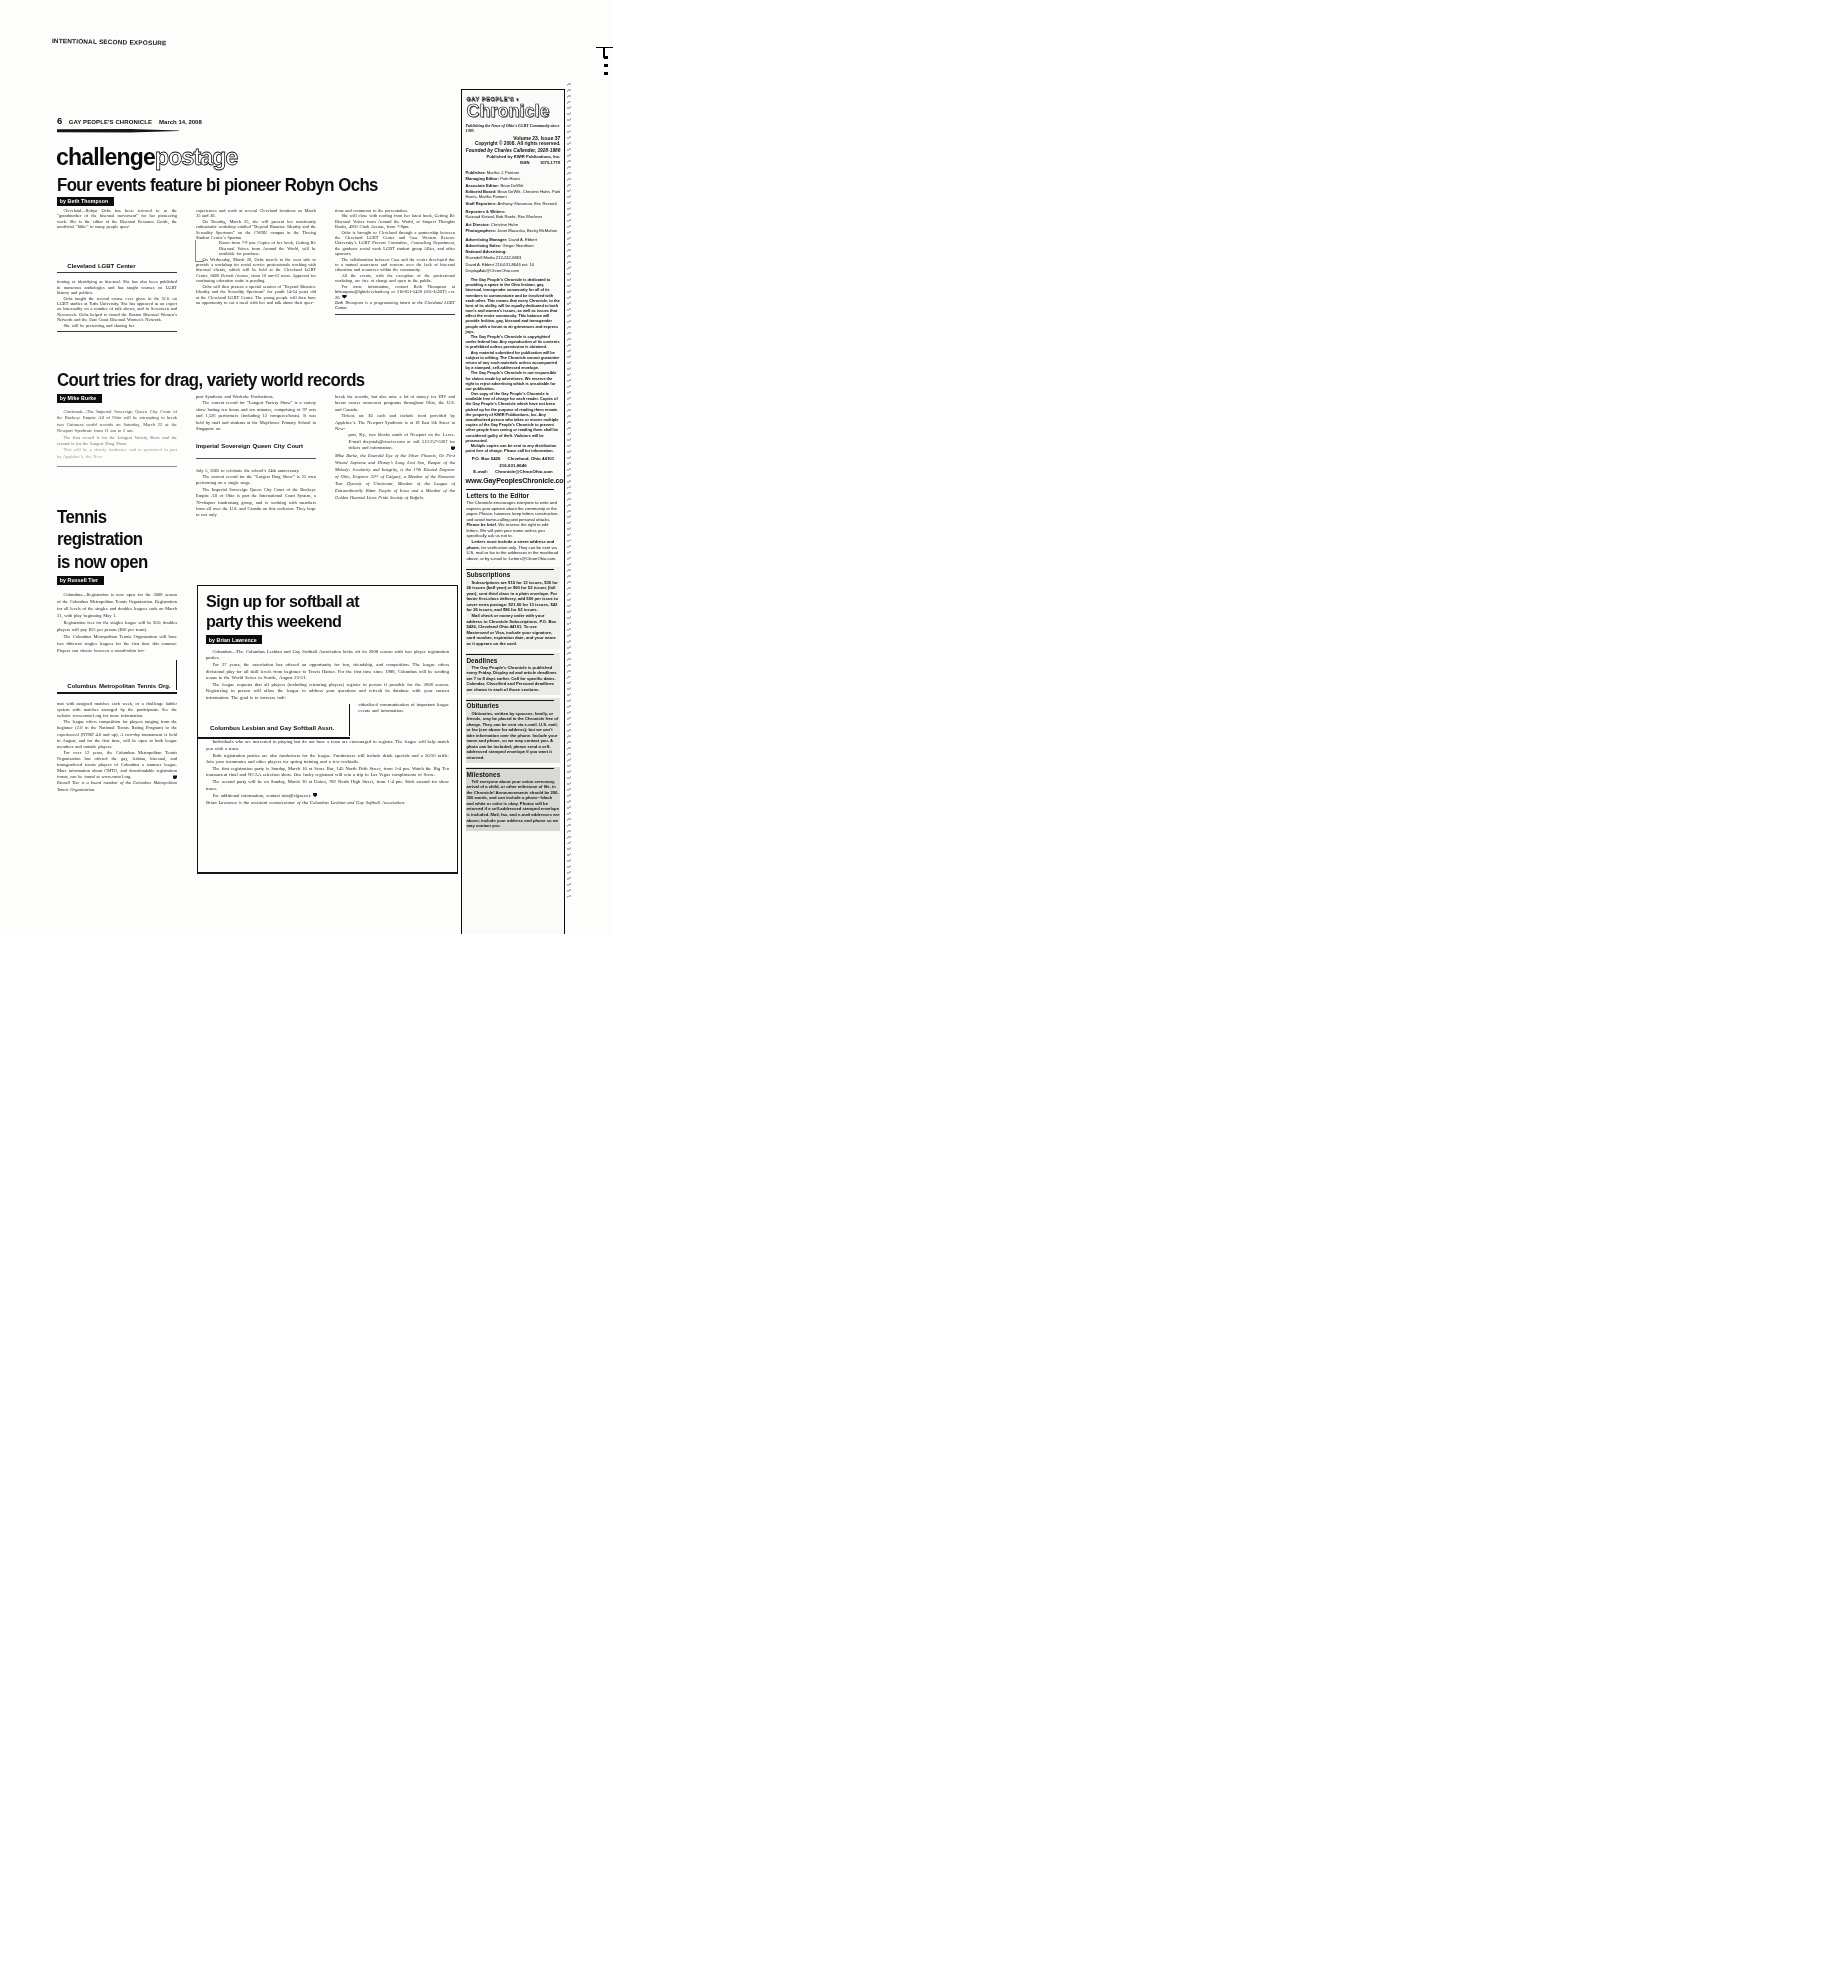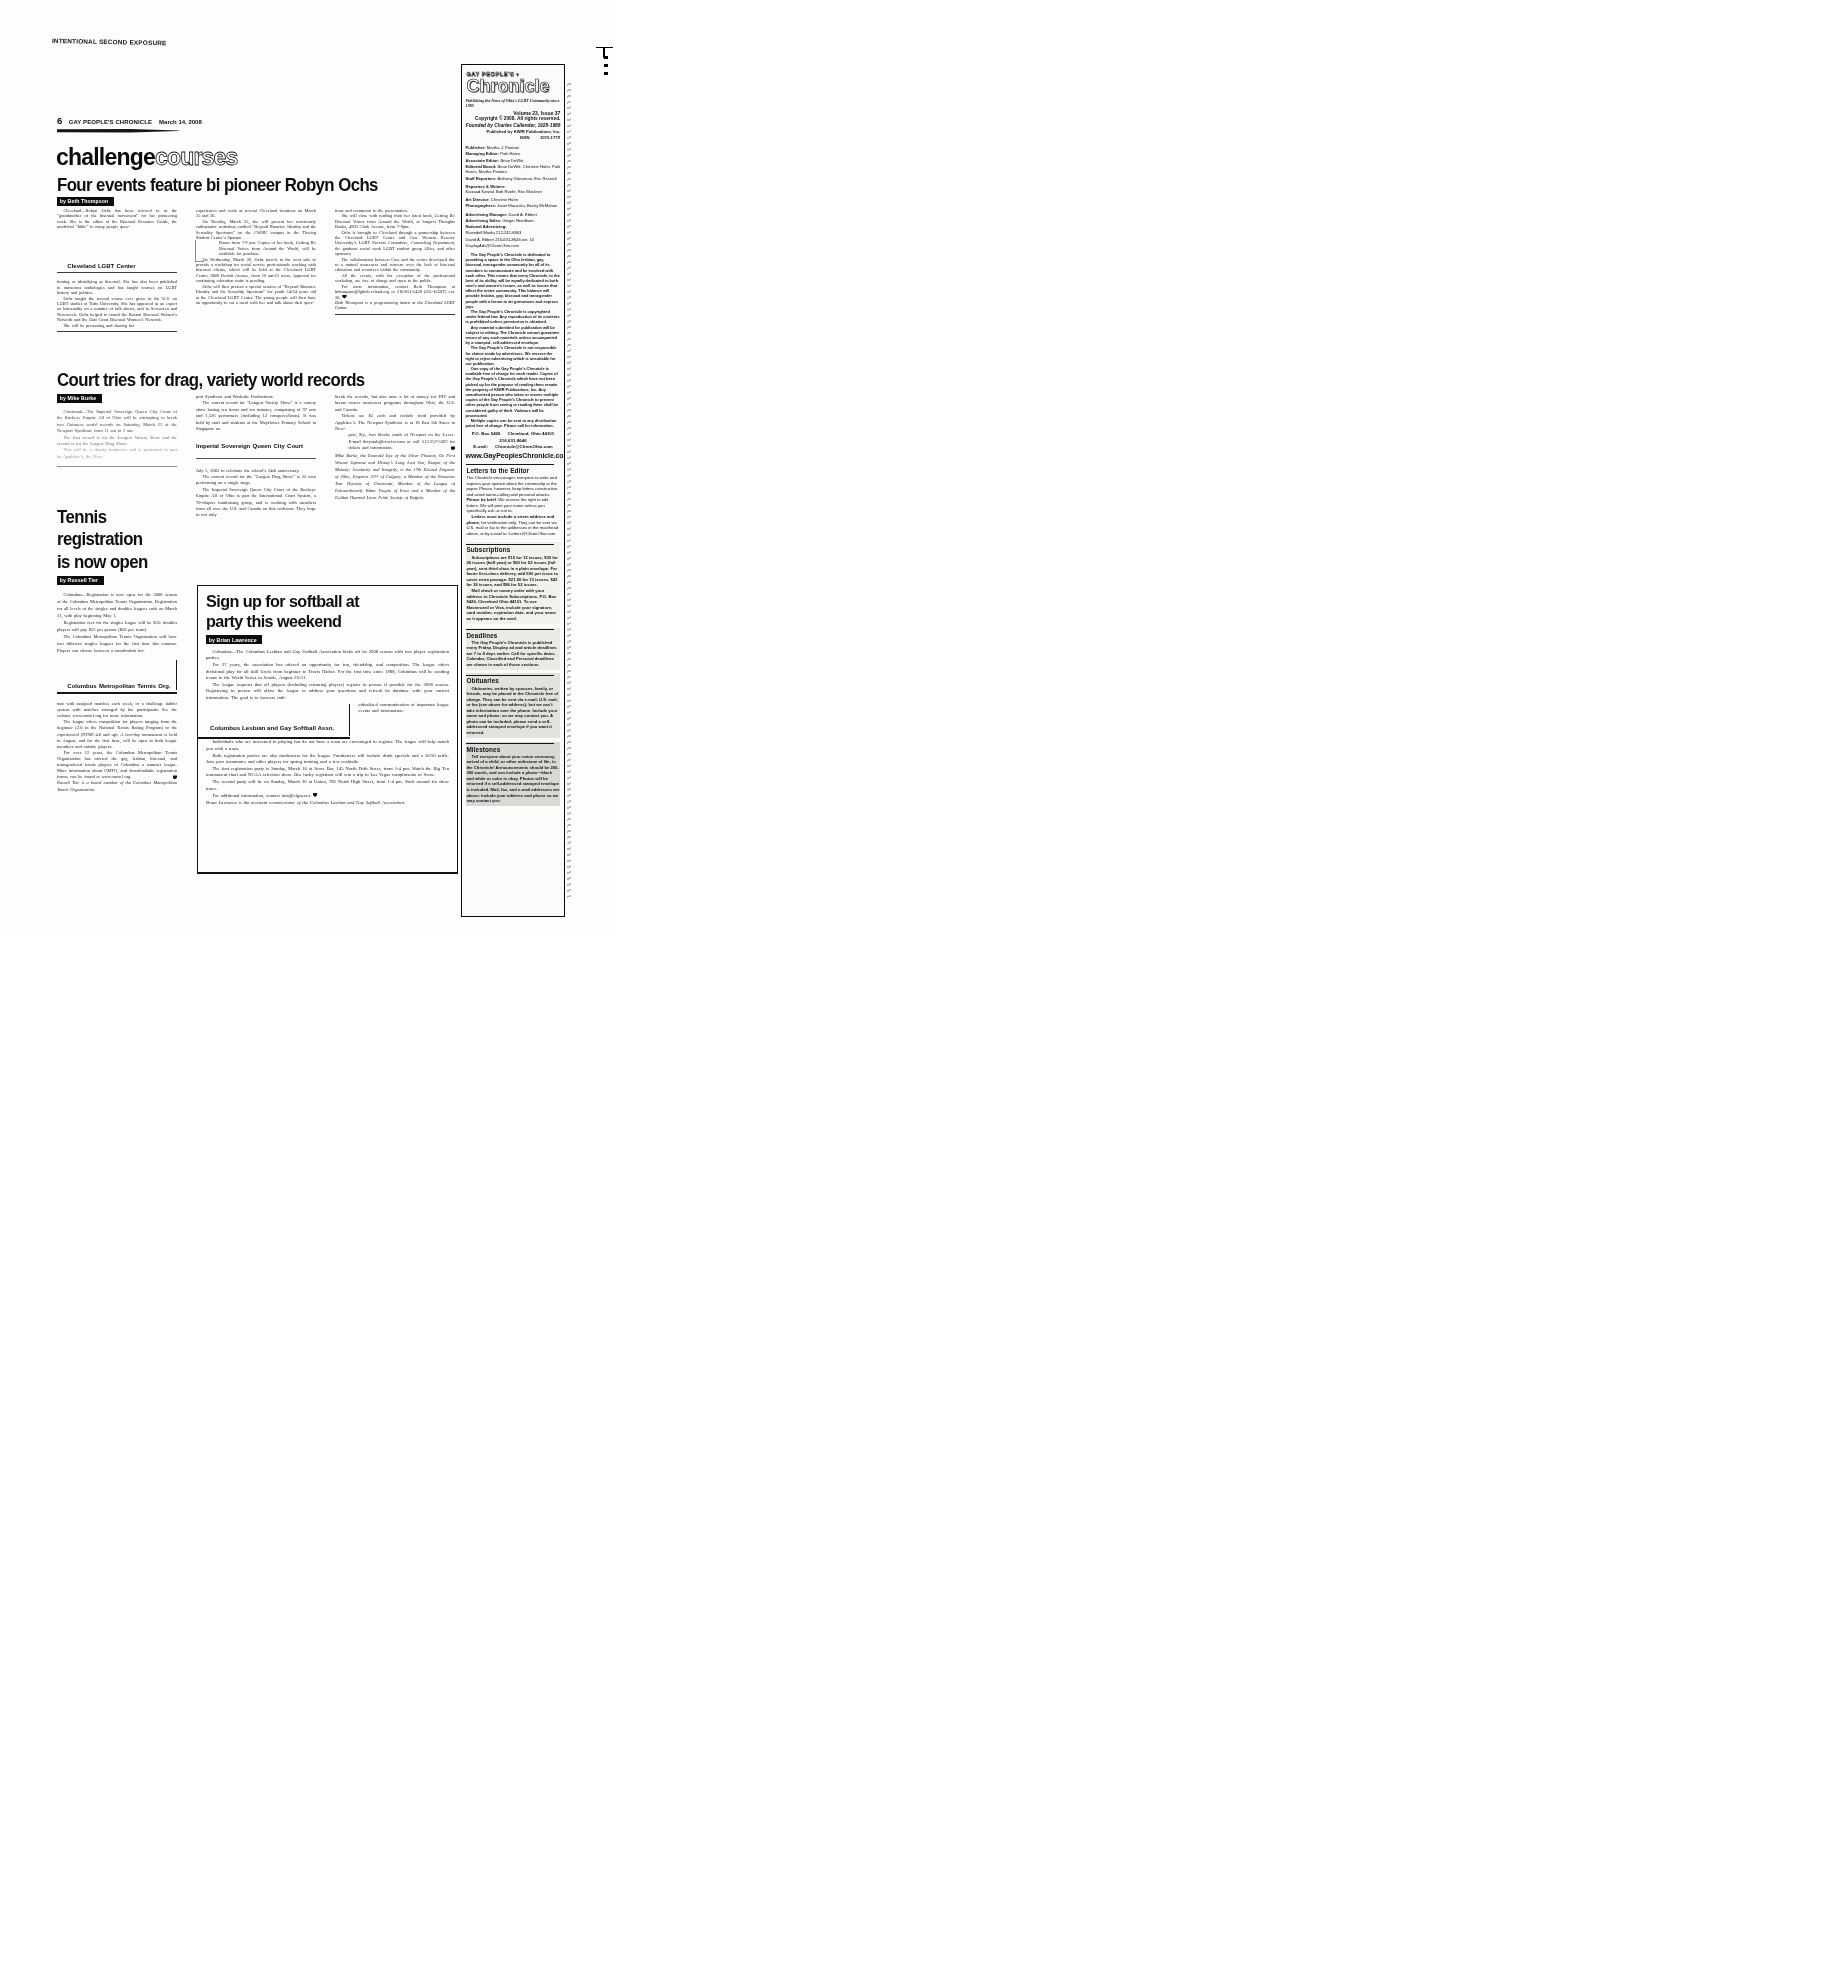--- a/index.html
+++ b/index.html
@@ -87,21 +87,21 @@
             line-height:6.3px; word-spacing:0.6px; }
   .sbox p.ni { text-indent:0; }
   .sbcap { float:left; width:144px; height:32px; border-right:1.2px solid #141414;
            position:relative; margin:2.4px 8px 3.2px -0.8px; }
   .sbcap .photocap { position:absolute; left:4.8px; bottom:5.6px; font-size:6.2px; }
   .sbcap .caprulethick { position:absolute; left:-8px; right:-1.2px; bottom:-2.4px; height:2px; background:#141414; }
   .clear { clear:both; }
   .sbsig { margin-top:5.6px; line-height:6.7px; }
 
   
-  .sidebar { left:461px; top:64px; width:104px; height:853px; box-sizing:border-box;
+  .sidebar { left:461px; top:89px; width:104px; height:853px; box-sizing:border-box;
              border:1.6px solid #0a0a0a; background:#fbfbf9; overflow:hidden;
              font-family:"Liberation Sans", sans-serif; color:#101010; padding:2.4px 3.6px; }
   .logo { margin:4px 0 0 0.8px; line-height:1; }
   .logo-top { font-weight:700; font-size:5.6px; letter-spacing:0.6px;
               color:#fff; -webkit-text-stroke:0.4px #000; text-shadow:0.6px 0.6px 0 #777; }
   .logo-tri { font-size:4.4px; color:#111; -webkit-text-stroke:0; margin-left:0.8px; }
   .logo-main { font-weight:700; font-size:18px; letter-spacing:0;
                color:#fff; -webkit-text-stroke:0.6px #000; text-shadow:1.2px 1.2px 0 #8a8a8a;
                margin-top:-0.8px; }
   .tagline { font-family:"Liberation Serif", serif; font-style:italic; font-weight:700;
@@ -144,21 +144,21 @@
 <body>
 
 <div class="page">
 
   <div class="abs exposure sans">INTENTIONAL SECOND EXPOSURE</div>
   <div class="abs pghead sans">
     <span class="num">6</span><span class="mh">GAY PEOPLE'S CHRONICLE</span><span class="dt">March 14, 2008</span>
   </div>
   <div class="abs headsmear"></div>
   <div class="abs sectitle">
-    <span class="solid">challenge</span><span class="outl">courses</span>
+    <span class="solid">challenge</span><span class="outl">postage</span>
   </div>
 
   <div class="abs hl a1h">Four events feature bi pioneer Robyn Ochs</div>
   <div class="abs a1by"><span class="bybox">by Beth Thompson</span></div>
 
   <div class="col a1c a1c1">
     <p>Cleveland—Robyn Ochs has been referred to as the “grandmother of the bisexual movement” for her pioneering work. She is the editor of the Bisexual Resource Guide, the unofficial “bible” to many people ques-</p>
     <div class="capgap1"><span class="photocap">Cleveland LGBT Center</span></div>
     <div class="thinrule caprule"></div>
     <p class="ni">tioning or identifying as bisexual. She has also been published in numerous anthologies and has taught courses on LGBT history and politics.</p>

